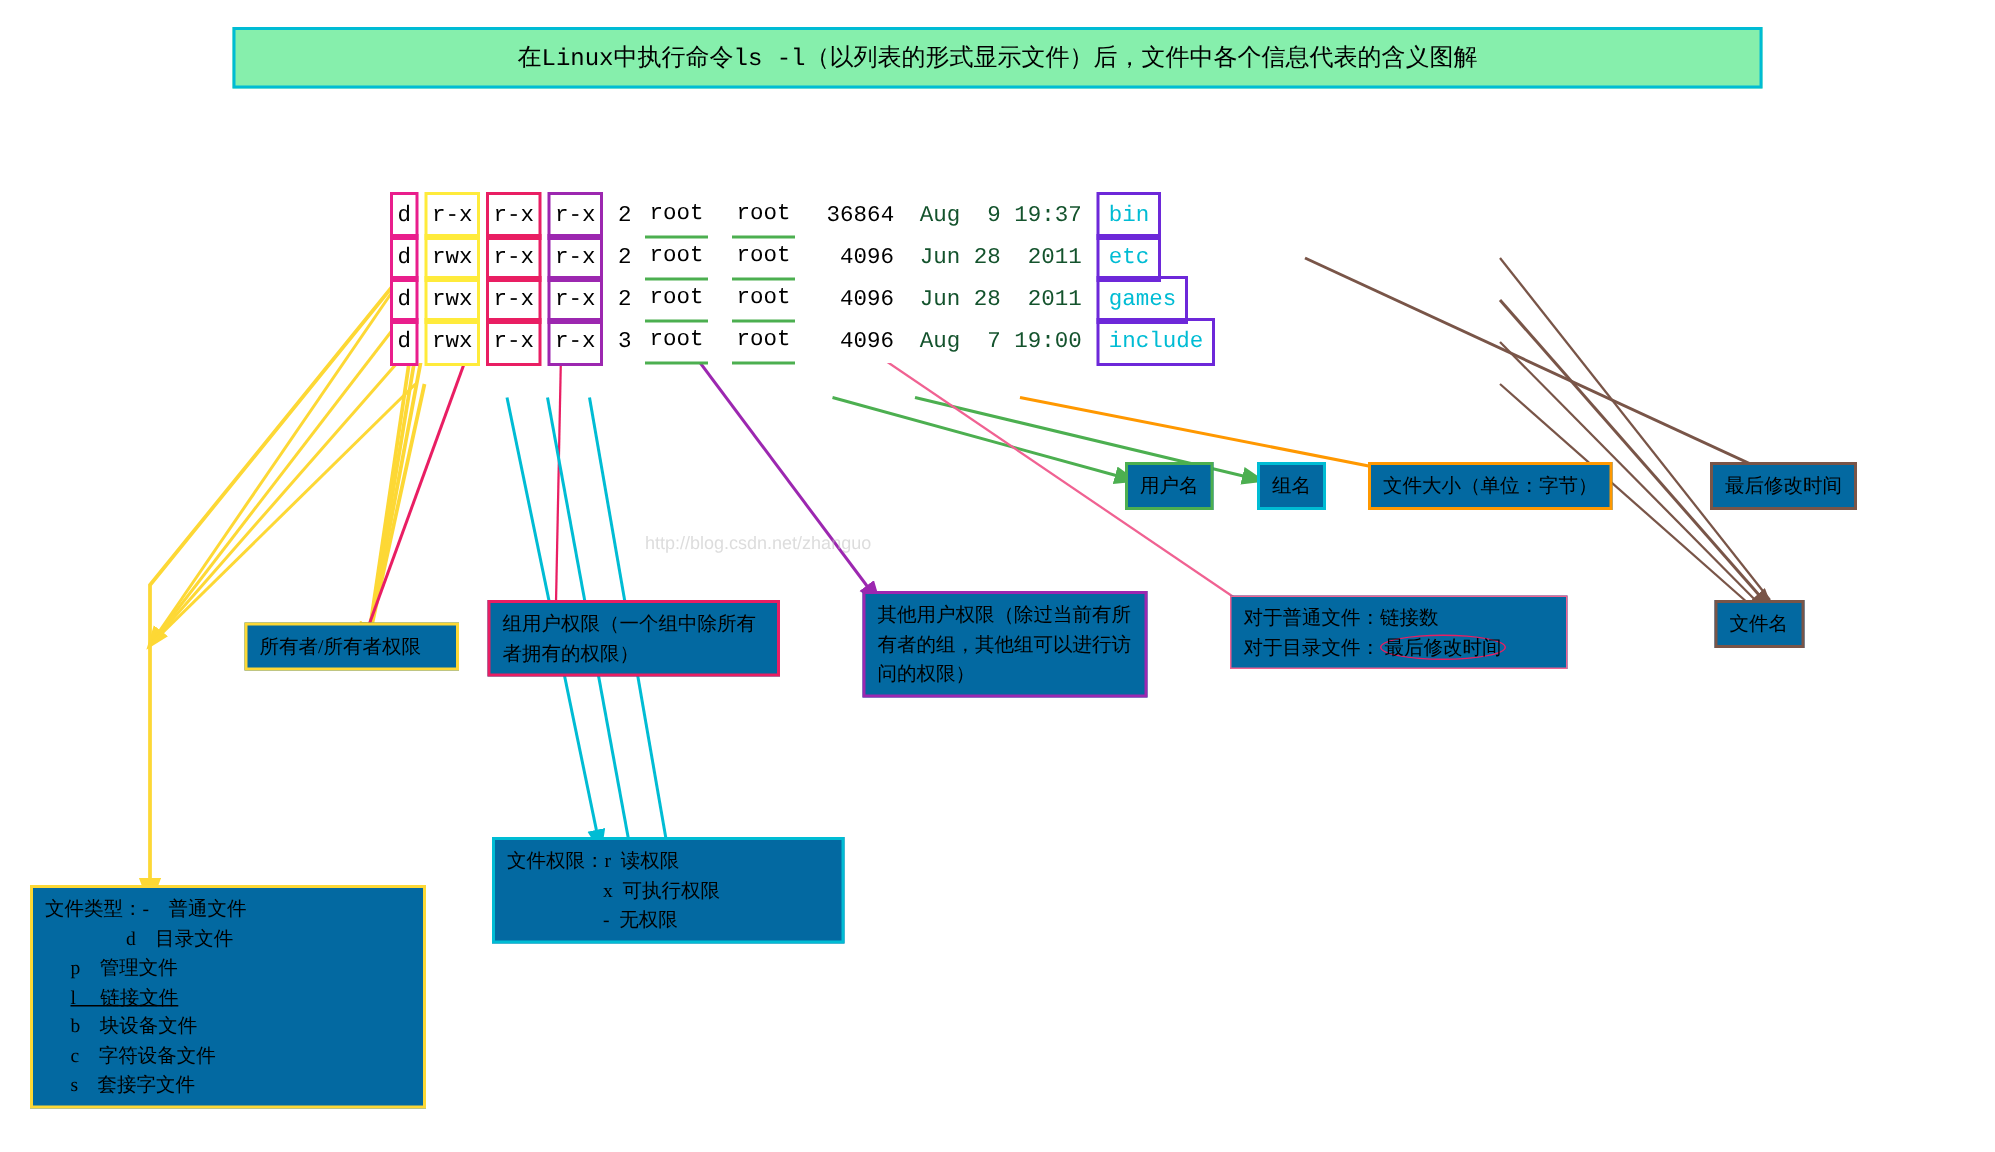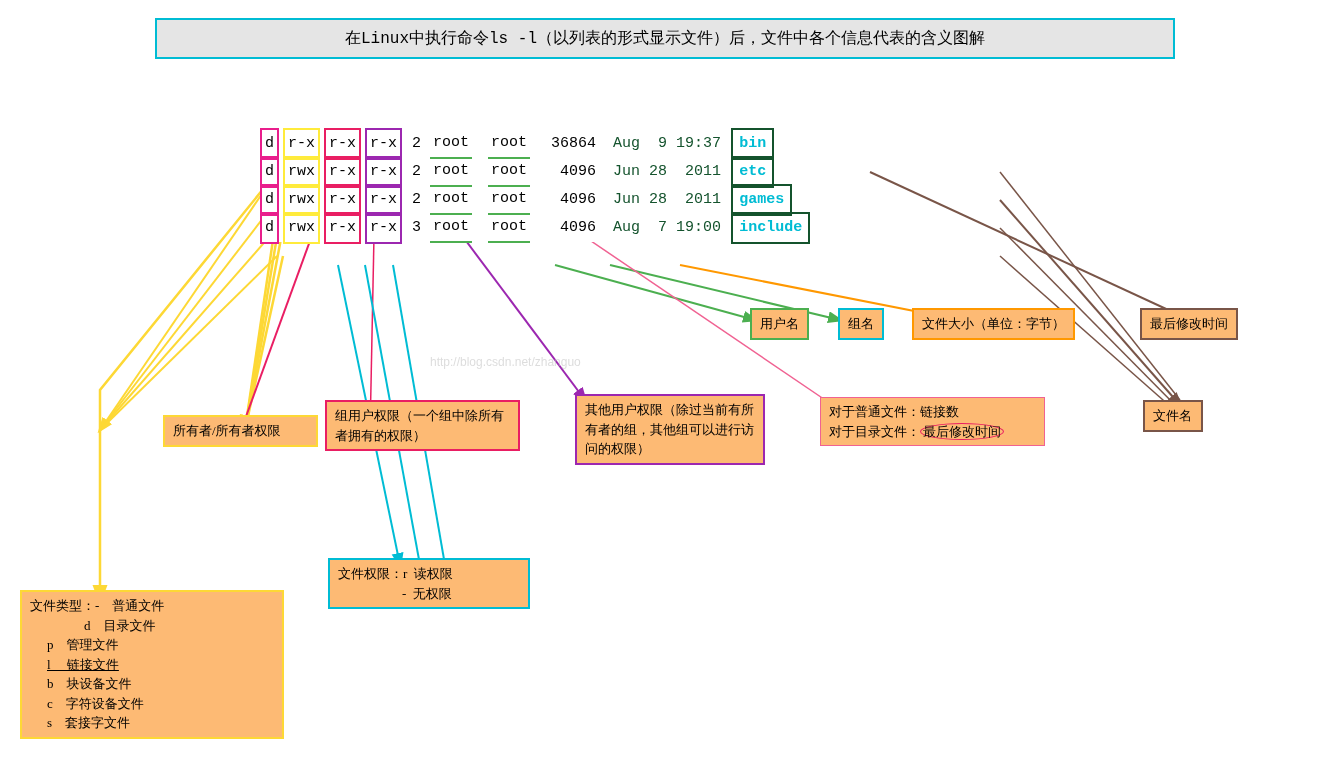--- a/index.html
+++ b/index.html
@@ -16,21 +16,21 @@
     .title-box {
       position: absolute;
       top: 18px;
       left: 155px;
       right: 155px;
       border: 2px solid #00bcd4;
       padding: 8px 16px;
       font-size: 16px;
       text-align: center;
       color: #000;
-      background: #e5e5e5;
+      background: #86efac;
     }
 
     
     .file-listing {
       position: absolute;
       top: 130px;
       left: 260px;
       font-size: 15px;
       line-height: 28px;
       color: #000;
@@ -78,30 +78,30 @@
     .col-size {
       width: 50px;
       text-align: right;
     }
     .col-date {
       padding: 0 4px;
       color: #14532d;
     }
     .col-filename {
       color: #00bcd4;
-      font-weight: bold;
-      border: 2px solid #14532d;
+      font-weight: normal;
+      border: 2px solid #6d28d9;
       padding: 0 6px;
       margin-left: 2px;
     }
 
     
     .annotation {
       position: absolute;
-      background: #fdba74;
+      background: #0369a1;
       border: 1px solid;
       padding: 4px 8px;
       font-size: 13px;
       line-height: 1.5;
       font-family: 'SimSun', 'STSong', serif;
     }
 
     .ann-yellow { border-color: #fdd835; border-width: 2px; }
     .ann-cyan { border-color: #00bcd4; border-width: 2px; }
     .ann-pink { border-color: #e91e63; border-width: 2px; }
@@ -275,21 +275,21 @@
 </div>
 
 <div class="annotation ann-orange" style="left: 912px; top: 308px; min-width: 120px;">
   <span>文件大小（单位：字节）</span>
 </div>
 
 <div class="annotation ann-brown" style="left: 1140px; top: 308px; min-width: 90px;">
   <span>最后修改时间</span>
 </div>
 
-<div class="annotation ann-yellow" style="left: 163px; top: 415px; width: 155px;">
+<div class="annotation ann-yellow" style="left: 163px; top: 415px; width: 143px;">
   <span>所有者/所有者权限</span>
 </div>
 
 <div class="annotation ann-pink" style="left: 325px; top: 400px; width: 195px;">
   <span>组用户权限（一个组中除所有者拥有的权限）</span>
 </div>
 
 <div class="annotation ann-purple" style="left: 575px; top: 394px; width: 190px;">
   <span>其他用户权限（除过当前有所有者的组，其他组可以进行访问的权限）</span>
 </div>
@@ -298,22 +298,23 @@
   <div>对于普通文件：链接数</div>
   <div>
     对于目录文件：<span style="border:1px solid #e91e63; border-radius:50%; padding:0 2px;">最后修改时间</span>
   </div>
 </div>
 
 <div class="annotation ann-brown" style="left: 1143px; top: 400px; min-width: 60px;">
   <span>文件名</span>
 </div>
 
-<div class="annotation ann-cyan" style="left: 328px; top: 558px; width: 202px;">
+<div class="annotation ann-cyan" style="left: 328px; top: 558px; width: 235px;">
   <div>文件权限：r&nbsp;&nbsp;读权限</div>
+  <div style="padding-left:64px;">x&nbsp;&nbsp;可执行权限</div>
   <div style="padding-left:64px;">-&nbsp;&nbsp;无权限</div>
 </div>
 
 <div class="annotation ann-yellow" style="left: 20px; top: 590px; width: 264px;">
   <div>文件类型：-&nbsp;&nbsp;&nbsp;&nbsp;普通文件</div>
   <div style="padding-left:54px;">d&nbsp;&nbsp;&nbsp;&nbsp;目录文件</div>
   <div style="padding-left:17px;">p&nbsp;&nbsp;&nbsp;&nbsp;管理文件</div>
   <div style="padding-left:17px;text-decoration:underline;">l&nbsp;&nbsp;&nbsp;&nbsp;&nbsp;链接文件</div>
   <div style="padding-left:17px;">b&nbsp;&nbsp;&nbsp;&nbsp;块设备文件</div>
   <div style="padding-left:17px;">c&nbsp;&nbsp;&nbsp;&nbsp;字符设备文件</div>

